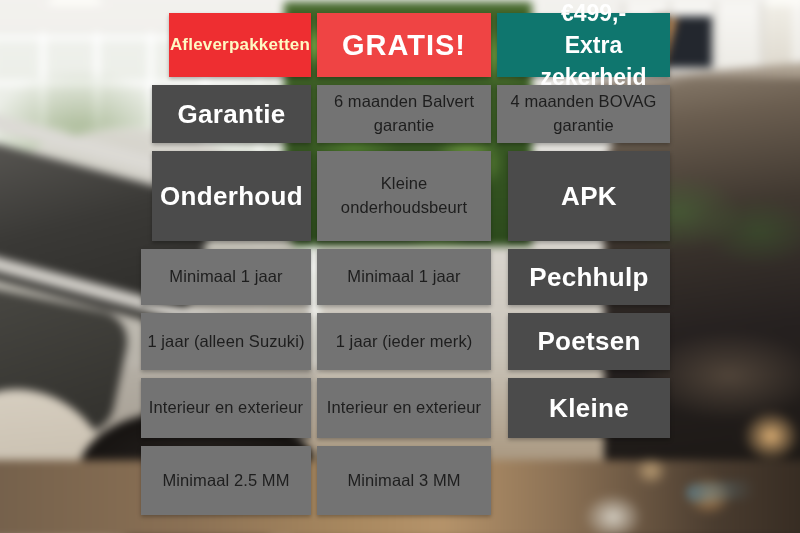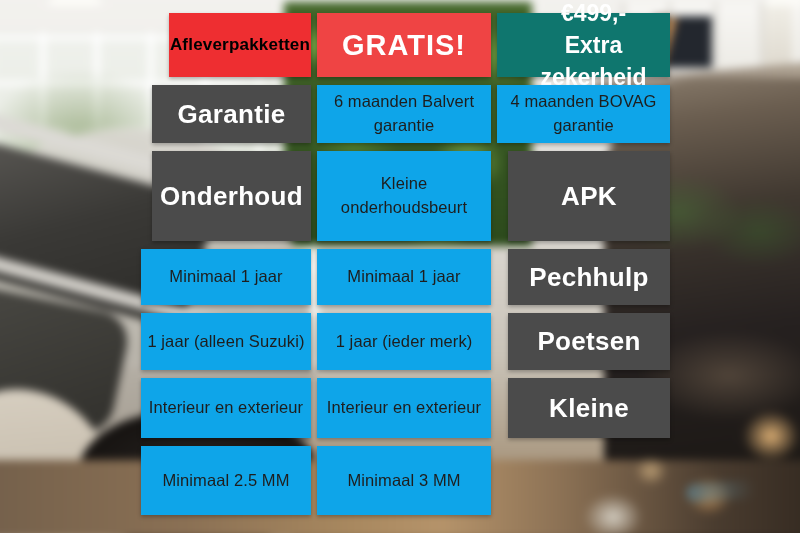--- a/index.html
+++ b/index.html
@@ -98,23 +98,23 @@
     grid-template-rows:64px 58px 90px 56px 57px 60px 69px;
     column-gap:6px;row-gap:8px;
   }
   .cell{
     display:flex;flex-direction:column;align-items:center;justify-content:center;
     text-align:center;box-shadow:0 2px 4px rgba(0,0,0,.28);
     box-sizing:border-box;padding:4px 5px;
   }
   .cell-label{background:#4b4b4b;color:#ffffff;font-weight:bold;
     font-size:26px;letter-spacing:.3px;margin-left:11px;}
-  .cell-value{background:#0ea5e9;color:#1e1e1e;font-size:16.5px;
+  .cell-value{background:#737373;color:#1e1e1e;font-size:16.5px;
     font-weight:500;line-height:1.45;letter-spacing:.1px;}
-  .cell-hd-title{background:#ee2e31;color:#000000;font-weight:bold;font-size:17px;
+  .cell-hd-title{background:#ee2e31;color:#fef9c3;font-weight:bold;font-size:17px;
     letter-spacing:.2px;margin-left:28px;}
   .cell-hd-free{background:#ef4444;color:#ffffff;font-weight:800;font-size:29px;
     letter-spacing:1px;}
   .cell-hd-paid{background:#0f766e;color:#ffffff;font-weight:bold;font-size:23px;
     line-height:1.4;padding-left:25px;}
   .cell-hd-paid span{display:block;}
 </style>
 </head>
 <body>
 

